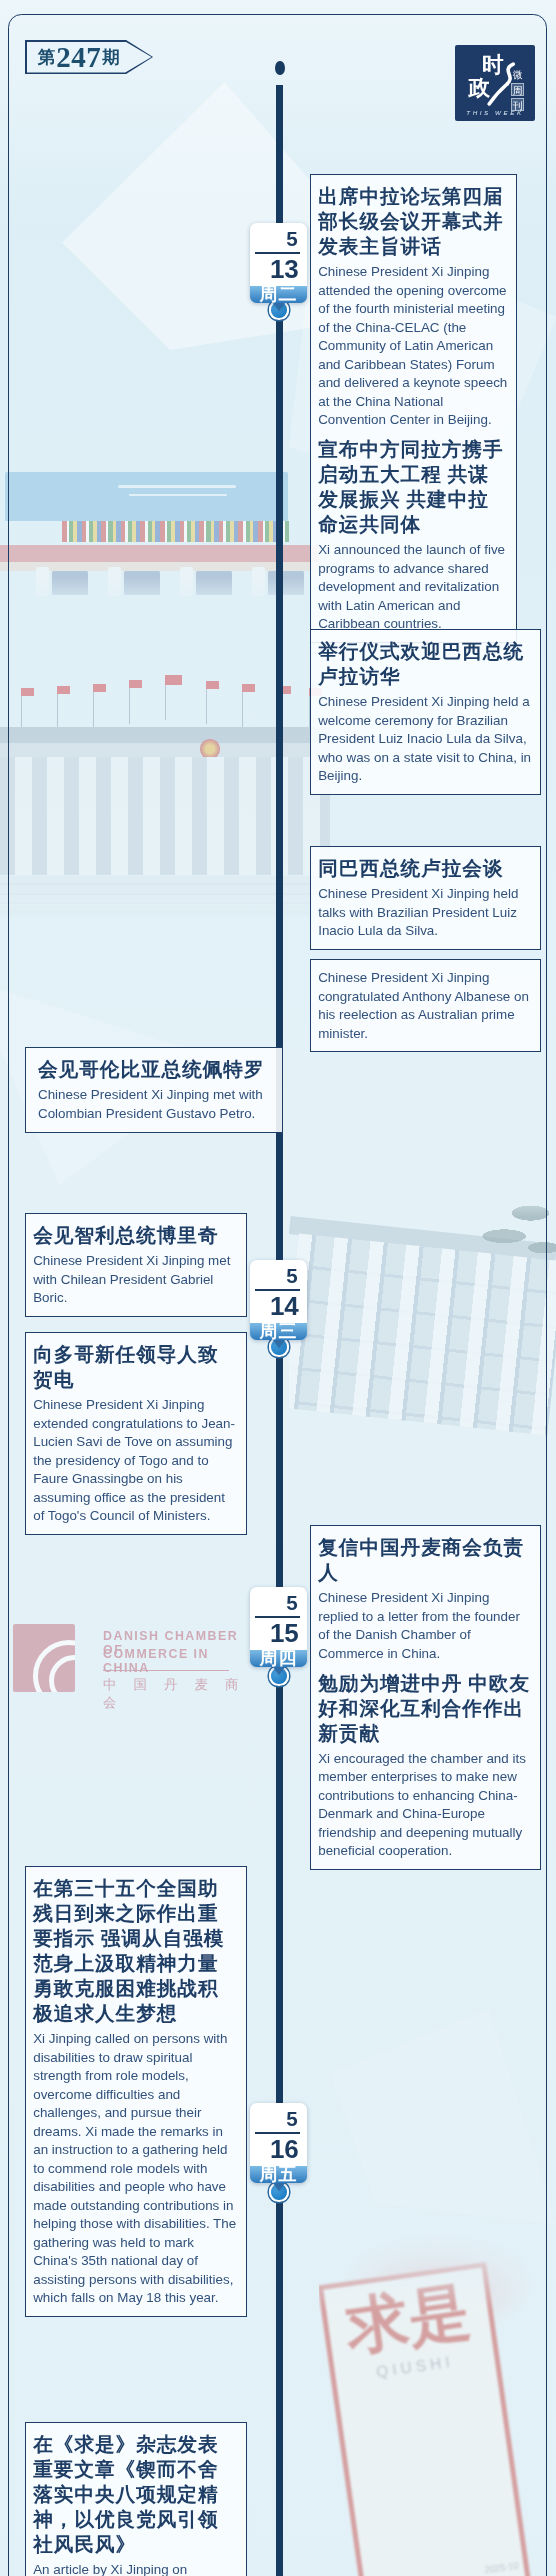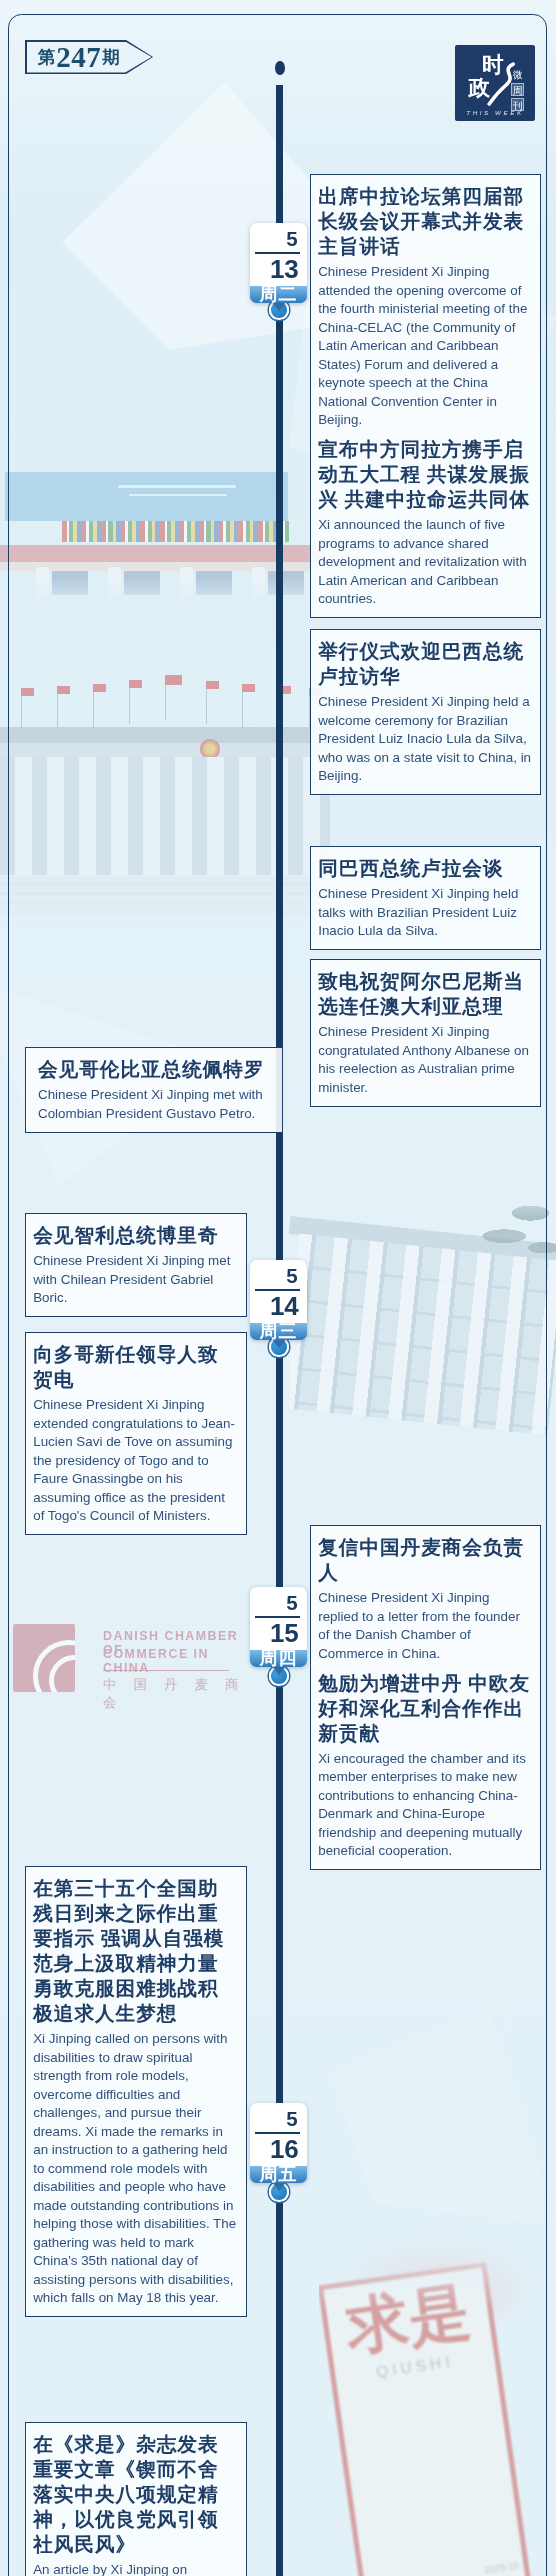--- a/index.html
+++ b/index.html
@@ -245,39 +245,38 @@
   <div class="badge" style="top:2103px;">
     <div class="top">
         <div class="m">5</div>
     <div class="d">16</div>
       </div>
     <div class="wk">周五</div>
     <div class="ptr"></div>
   </div>
   <div class="dot" style="top:2182px;"></div>
 
-  <div class="card" style="left:310px;top:174px;width:231px;">
+  <div class="card" style="left:310px;top:174px;width:207px;">
     <div class="zh">出席中拉论坛第四届部长级会议开幕式并发表主旨讲话</div>
     <div class="en">Chinese President Xi Jinping attended the opening overcome of the fourth ministerial meeting of the China-CELAC (the Community of Latin American and Caribbean States) Forum and delivered a keynote speech at the China National Convention Center in Beijing.</div>
     <div class="zh">宣布中方同拉方携手启动五大工程 共谋发展振兴 共建中拉命运共同体</div>
     <div class="en">Xi announced the launch of five programs to advance shared development and revitalization with Latin American and Caribbean countries.</div>
   </div>
 
   <div class="card" style="left:310px;top:629px;width:231px;">
     <div class="zh">举行仪式欢迎巴西总统卢拉访华</div>
     <div class="en">Chinese President Xi Jinping held a welcome ceremony for Brazilian President Luiz Inacio Lula da Silva, who was on a state visit to China, in Beijing.</div>
   </div>
 
   <div class="card" style="left:310px;top:846px;width:231px;">
     <div class="zh">同巴西总统卢拉会谈</div>
     <div class="en">Chinese President Xi Jinping held talks with Brazilian President Luiz Inacio Lula da Silva.</div>
   </div>
 
   <div class="card" style="left:310px;top:959px;width:231px;">
-    <div class="zh">致电祝贺阿尔巴尼斯当选连任澳大利亚总理</div>
     <div class="en">Chinese President Xi Jinping congratulated Anthony Albanese on his reelection as Australian prime minister.</div>
   </div>
 
   <div class="card" style="left:25px;top:1047px;width:258px;padding-left:12px;">
     <div class="zh">会见哥伦比亚总统佩特罗</div>
     <div class="en">Chinese President Xi Jinping met with Colombian President Gustavo Petro.</div>
   </div>
 
   <div class="card" style="left:25px;top:1213px;width:222px;">
     <div class="zh">会见智利总统博里奇</div>

